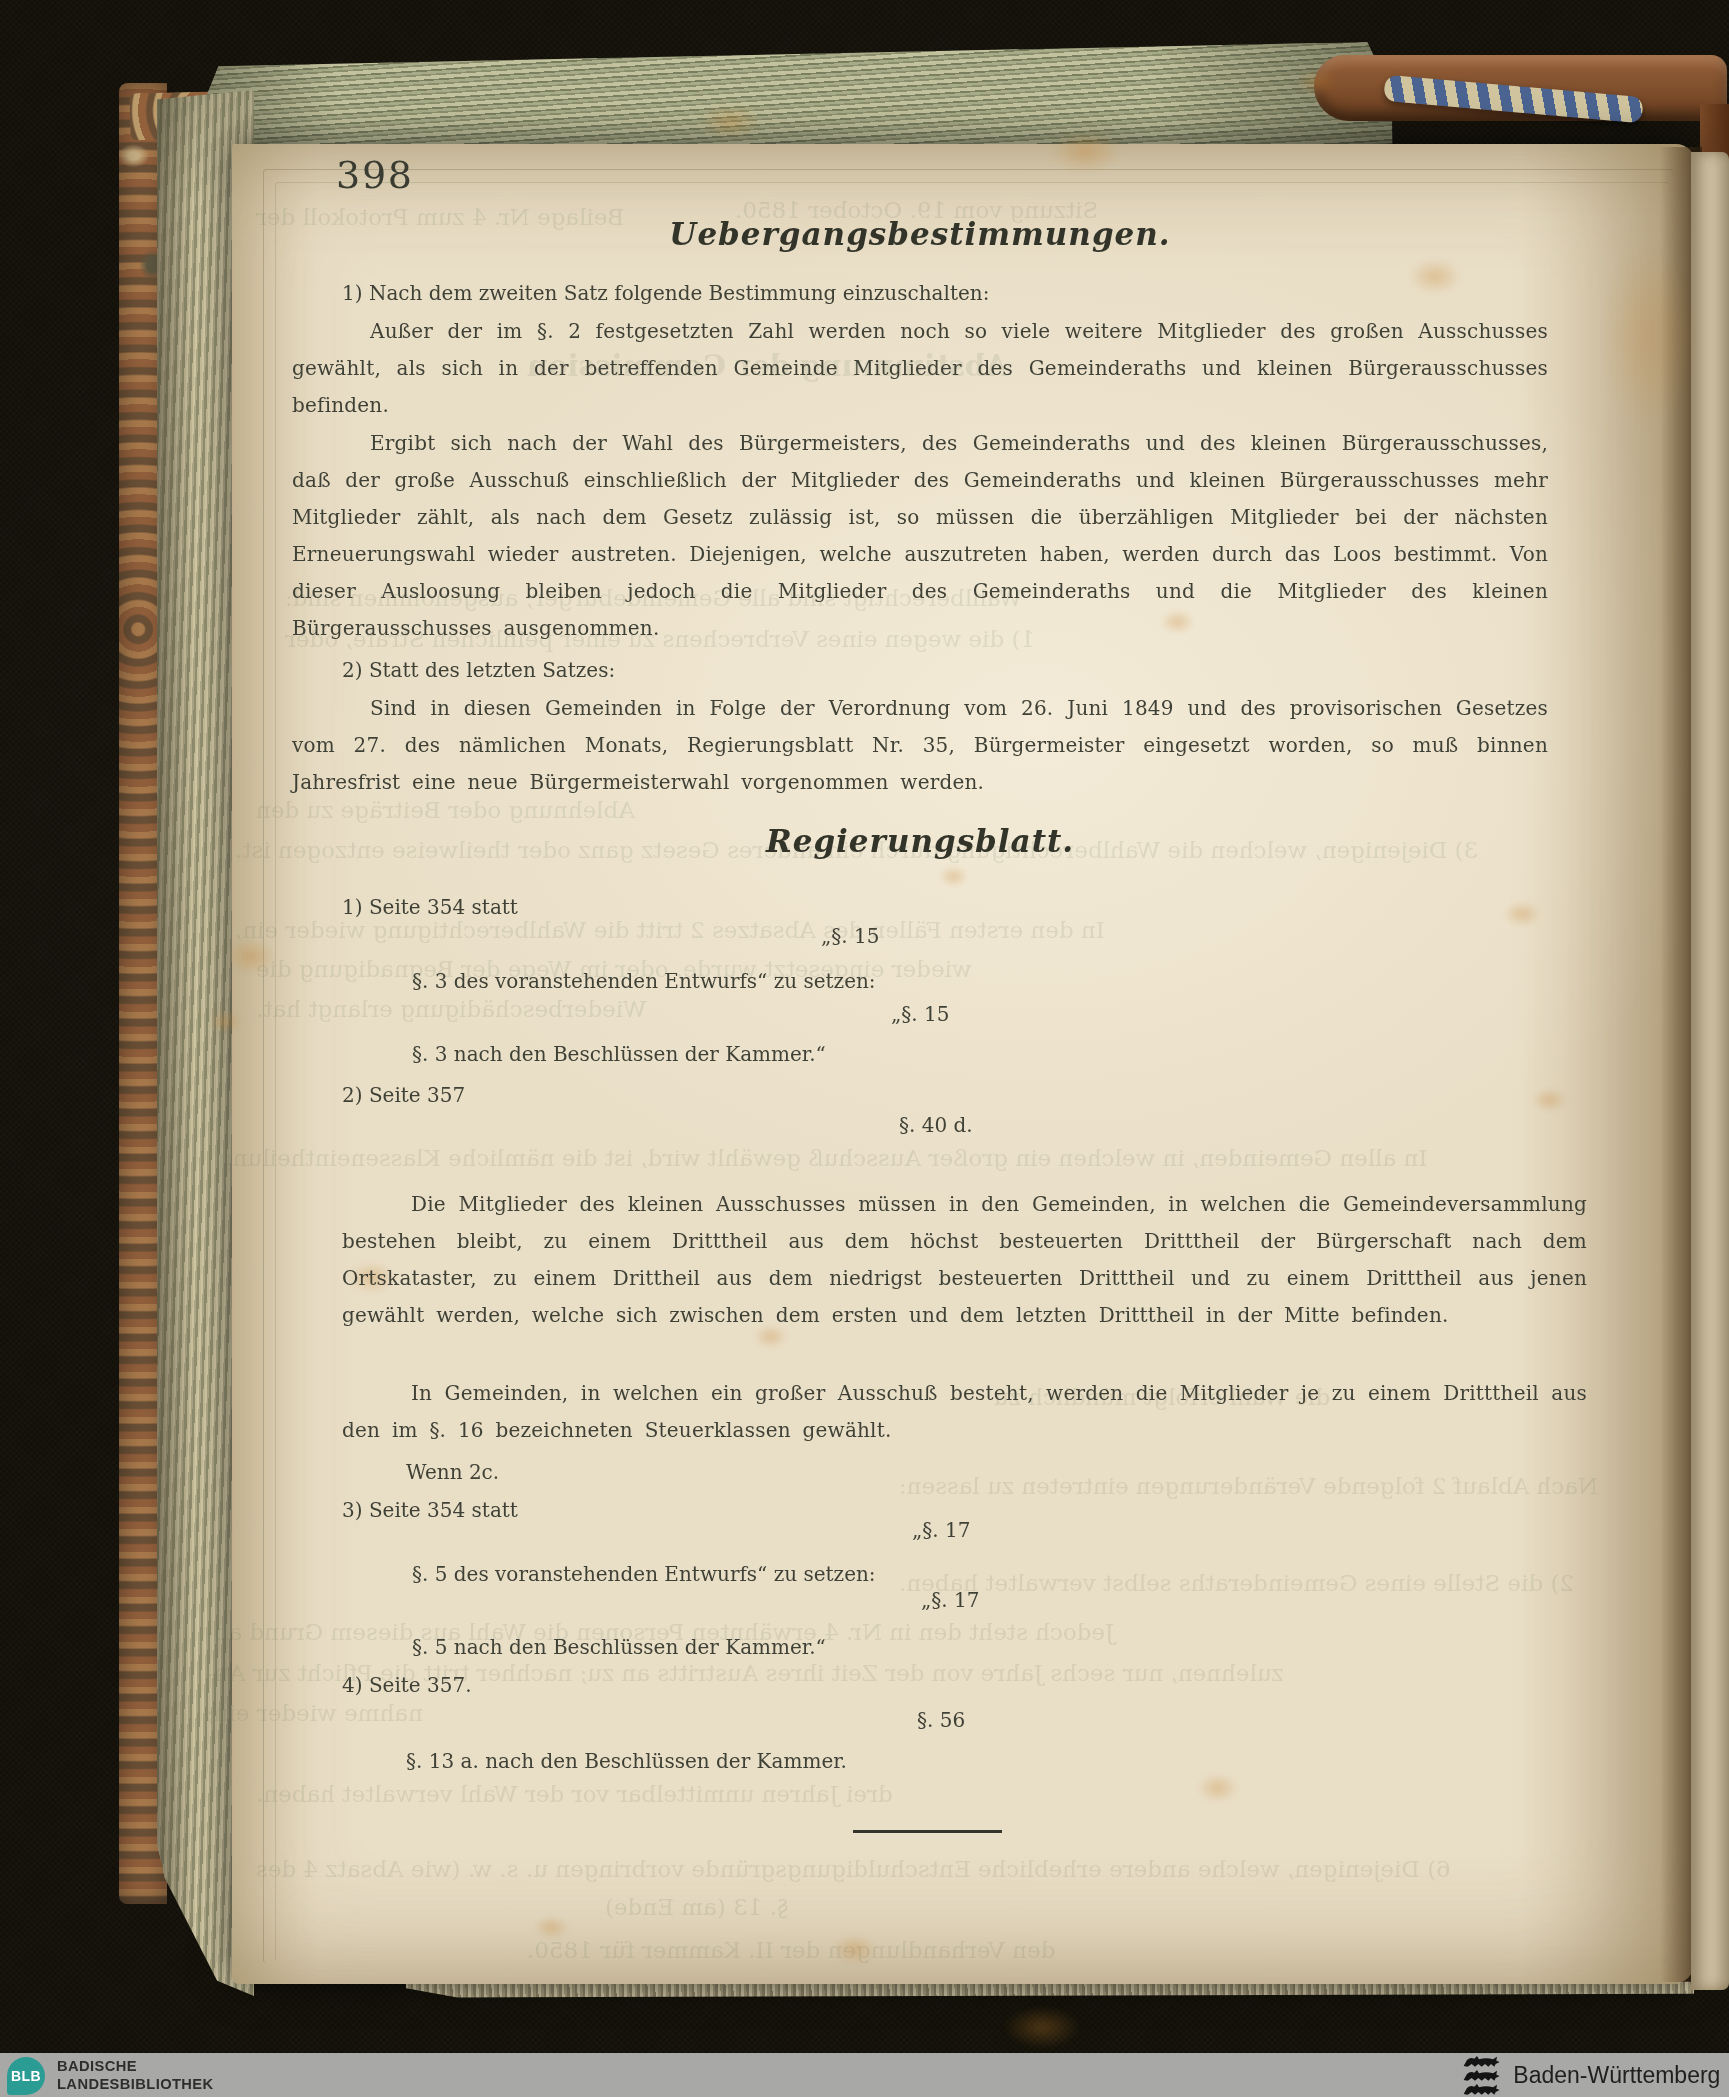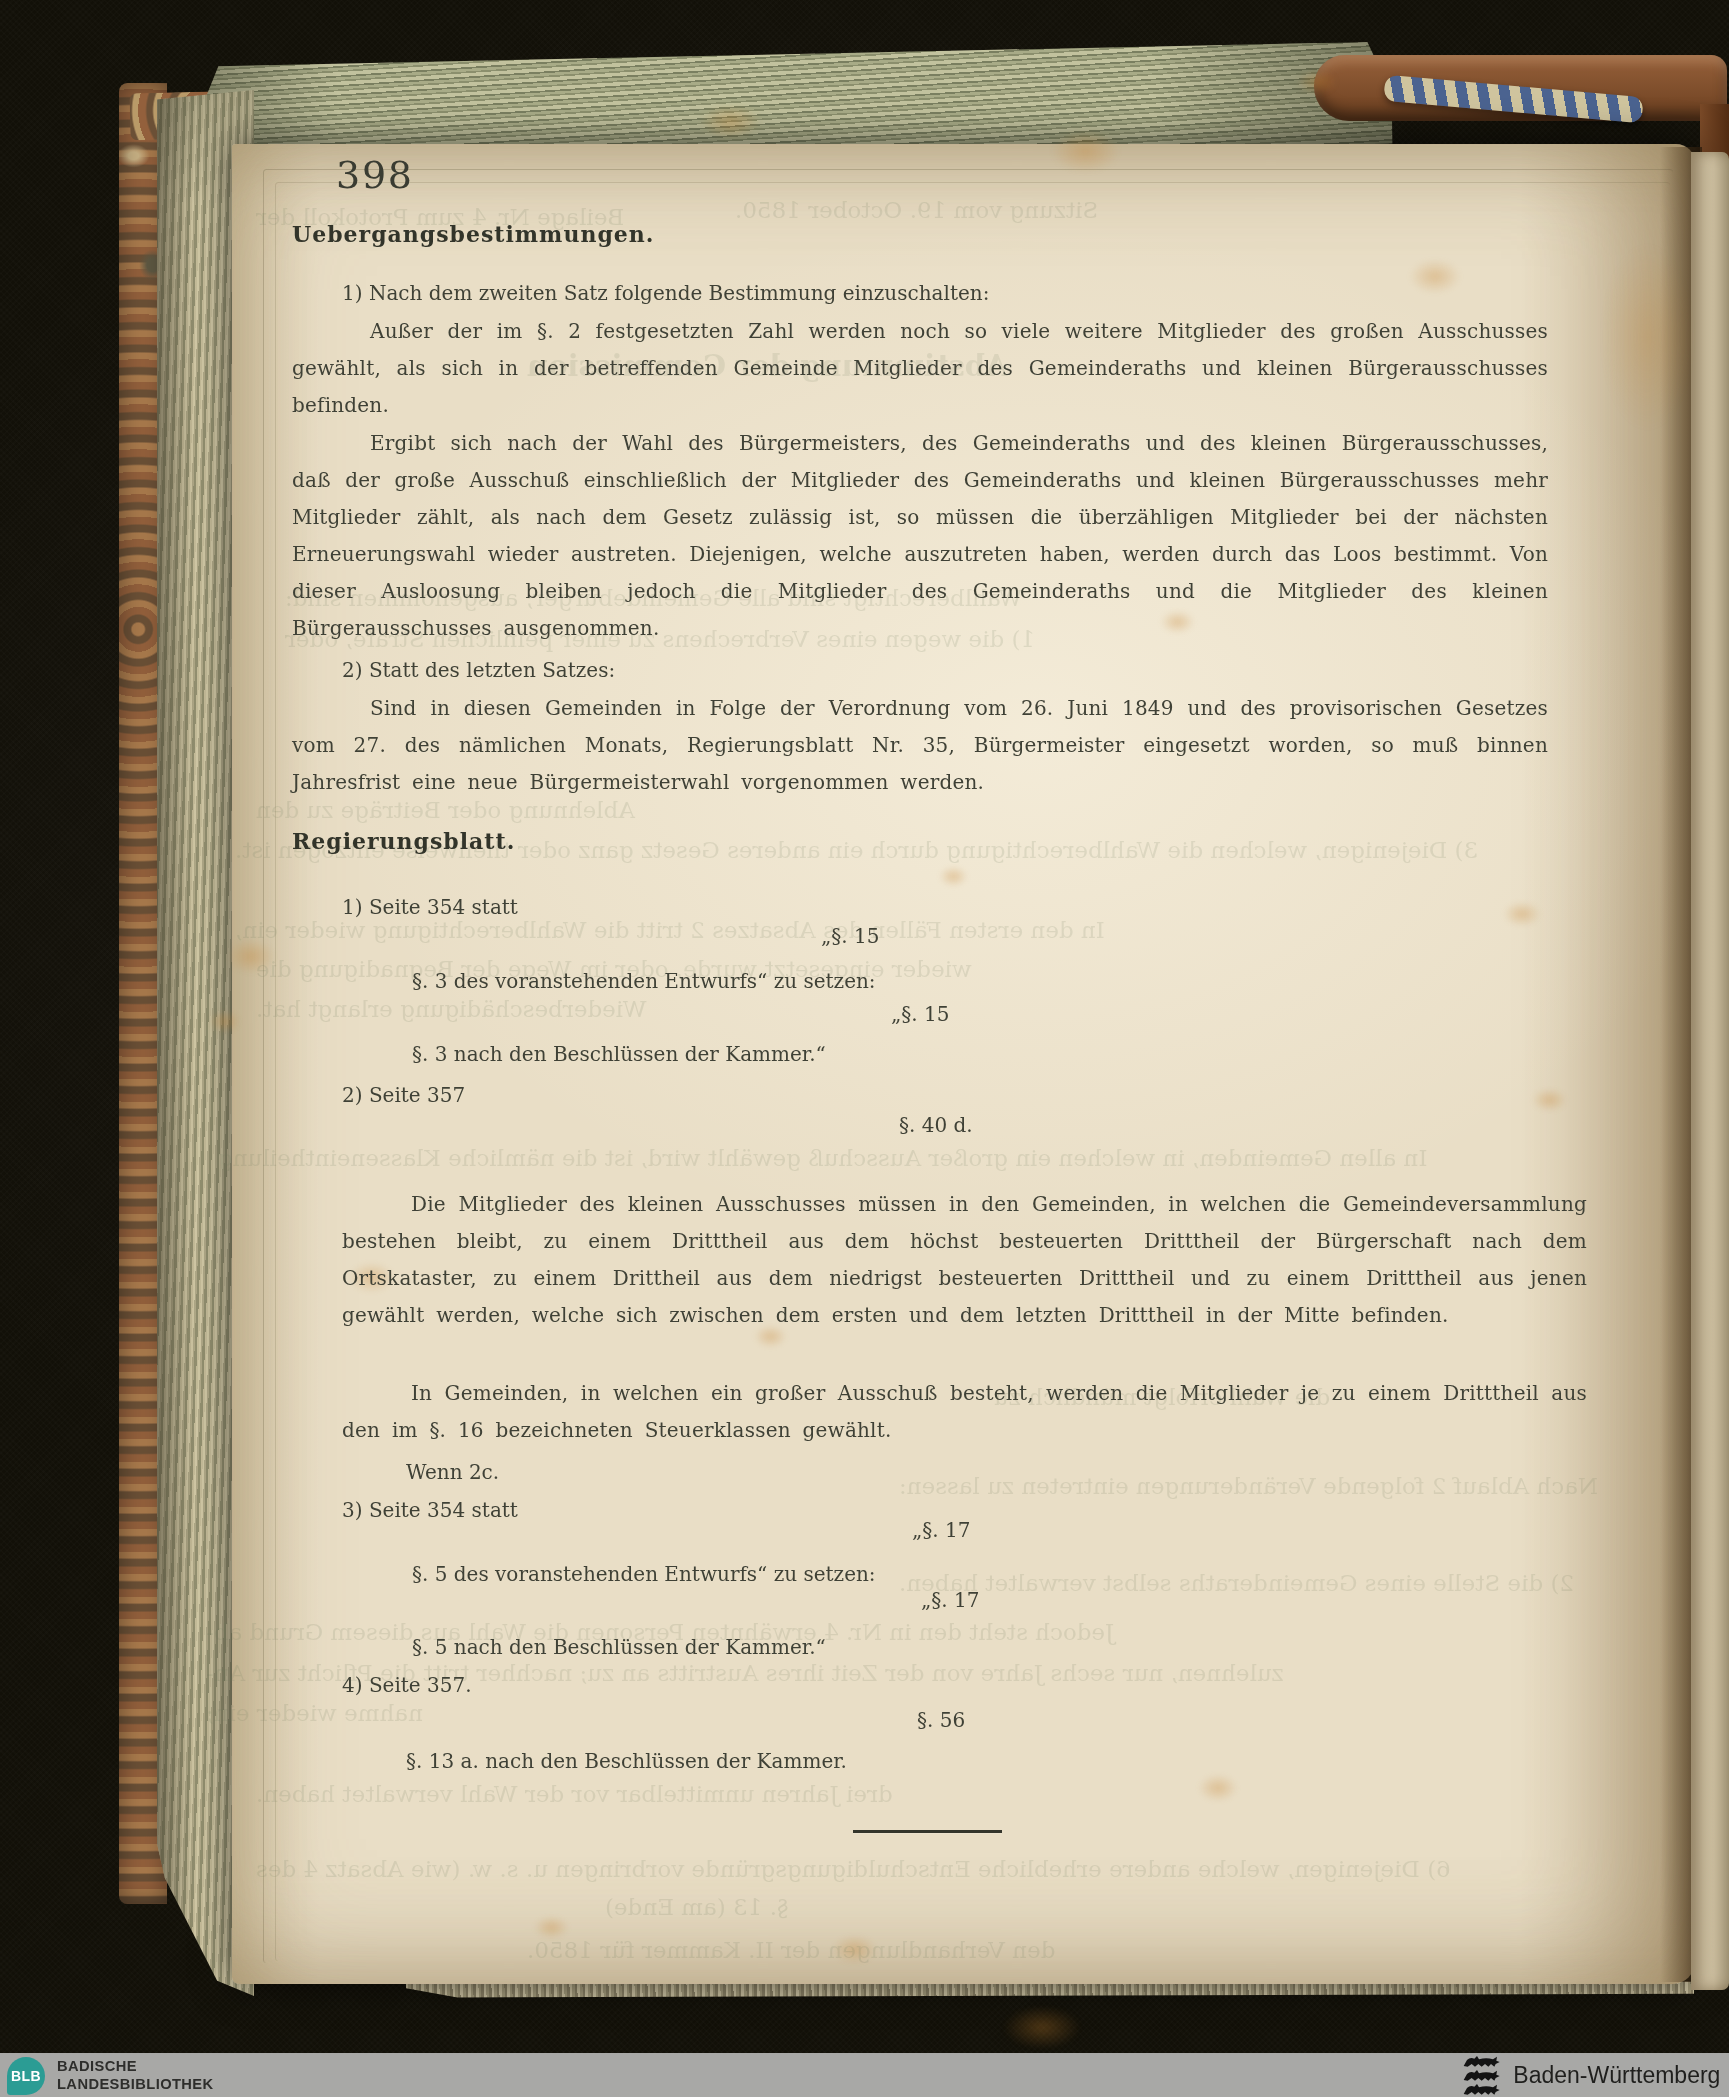--- a/index.html
+++ b/index.html
@@ -67,21 +67,21 @@
   .next-page{position:absolute;left:1691px;top:152px;width:38px;height:1838px;
     background:linear-gradient(90deg,#d8cbae,#c9bb9c 60%,#a29577);
     border-radius:0 7px 7px 0;box-shadow:inset 8.6px 0 14px rgba(80,60,30,.5);}
   
   .stain{position:absolute;border-radius:50%;filter:blur(2.6px);
     background:radial-gradient(closest-side, rgba(196,128,44,.32), rgba(196,128,44,0));}
   
   .ink{position:absolute;color:#3f4136;font-size:20px;line-height:37px;}
   .just{text-align:justify;word-spacing:5.2px;letter-spacing:0.2px;}
   .single{white-space:nowrap;}
-  .h-fraktur{font-weight:bold;letter-spacing:1px;color:#32342a;font-size:22px;}
+  .h-fraktur{font-weight:bold;letter-spacing:1px;color:#32342a;font-size:31px;text-align:center;font-style:italic;}
   .pgnum{font-size:38px;letter-spacing:1.7px;color:#3a3c32;}
   .rule{position:absolute;left:853px;top:1830px;width:149px;height:2.6px;background:#34352b;box-shadow:0 0.9px 0 rgba(255,255,255,.15);}
   
   .ghost{position:absolute;transform:scaleX(-1);color:#6d7a5c;opacity:.15;font-size:23px;
     filter:blur(0.5px);white-space:nowrap;}
   .gh0{left:256px;top:204px}.gh1{left:735px;top:197px}
   .gh2{left:527px;top:349px;font-size:29px;font-weight:bold;opacity:.13}
   .gh3{left:285px;top:585px}.gh4{left:285px;top:626px}
   .gh5{left:256px;top:797px}.gh6{left:235px;top:837px}
   .gh7{left:235px;top:917px}.gh8{left:256px;top:956px}

